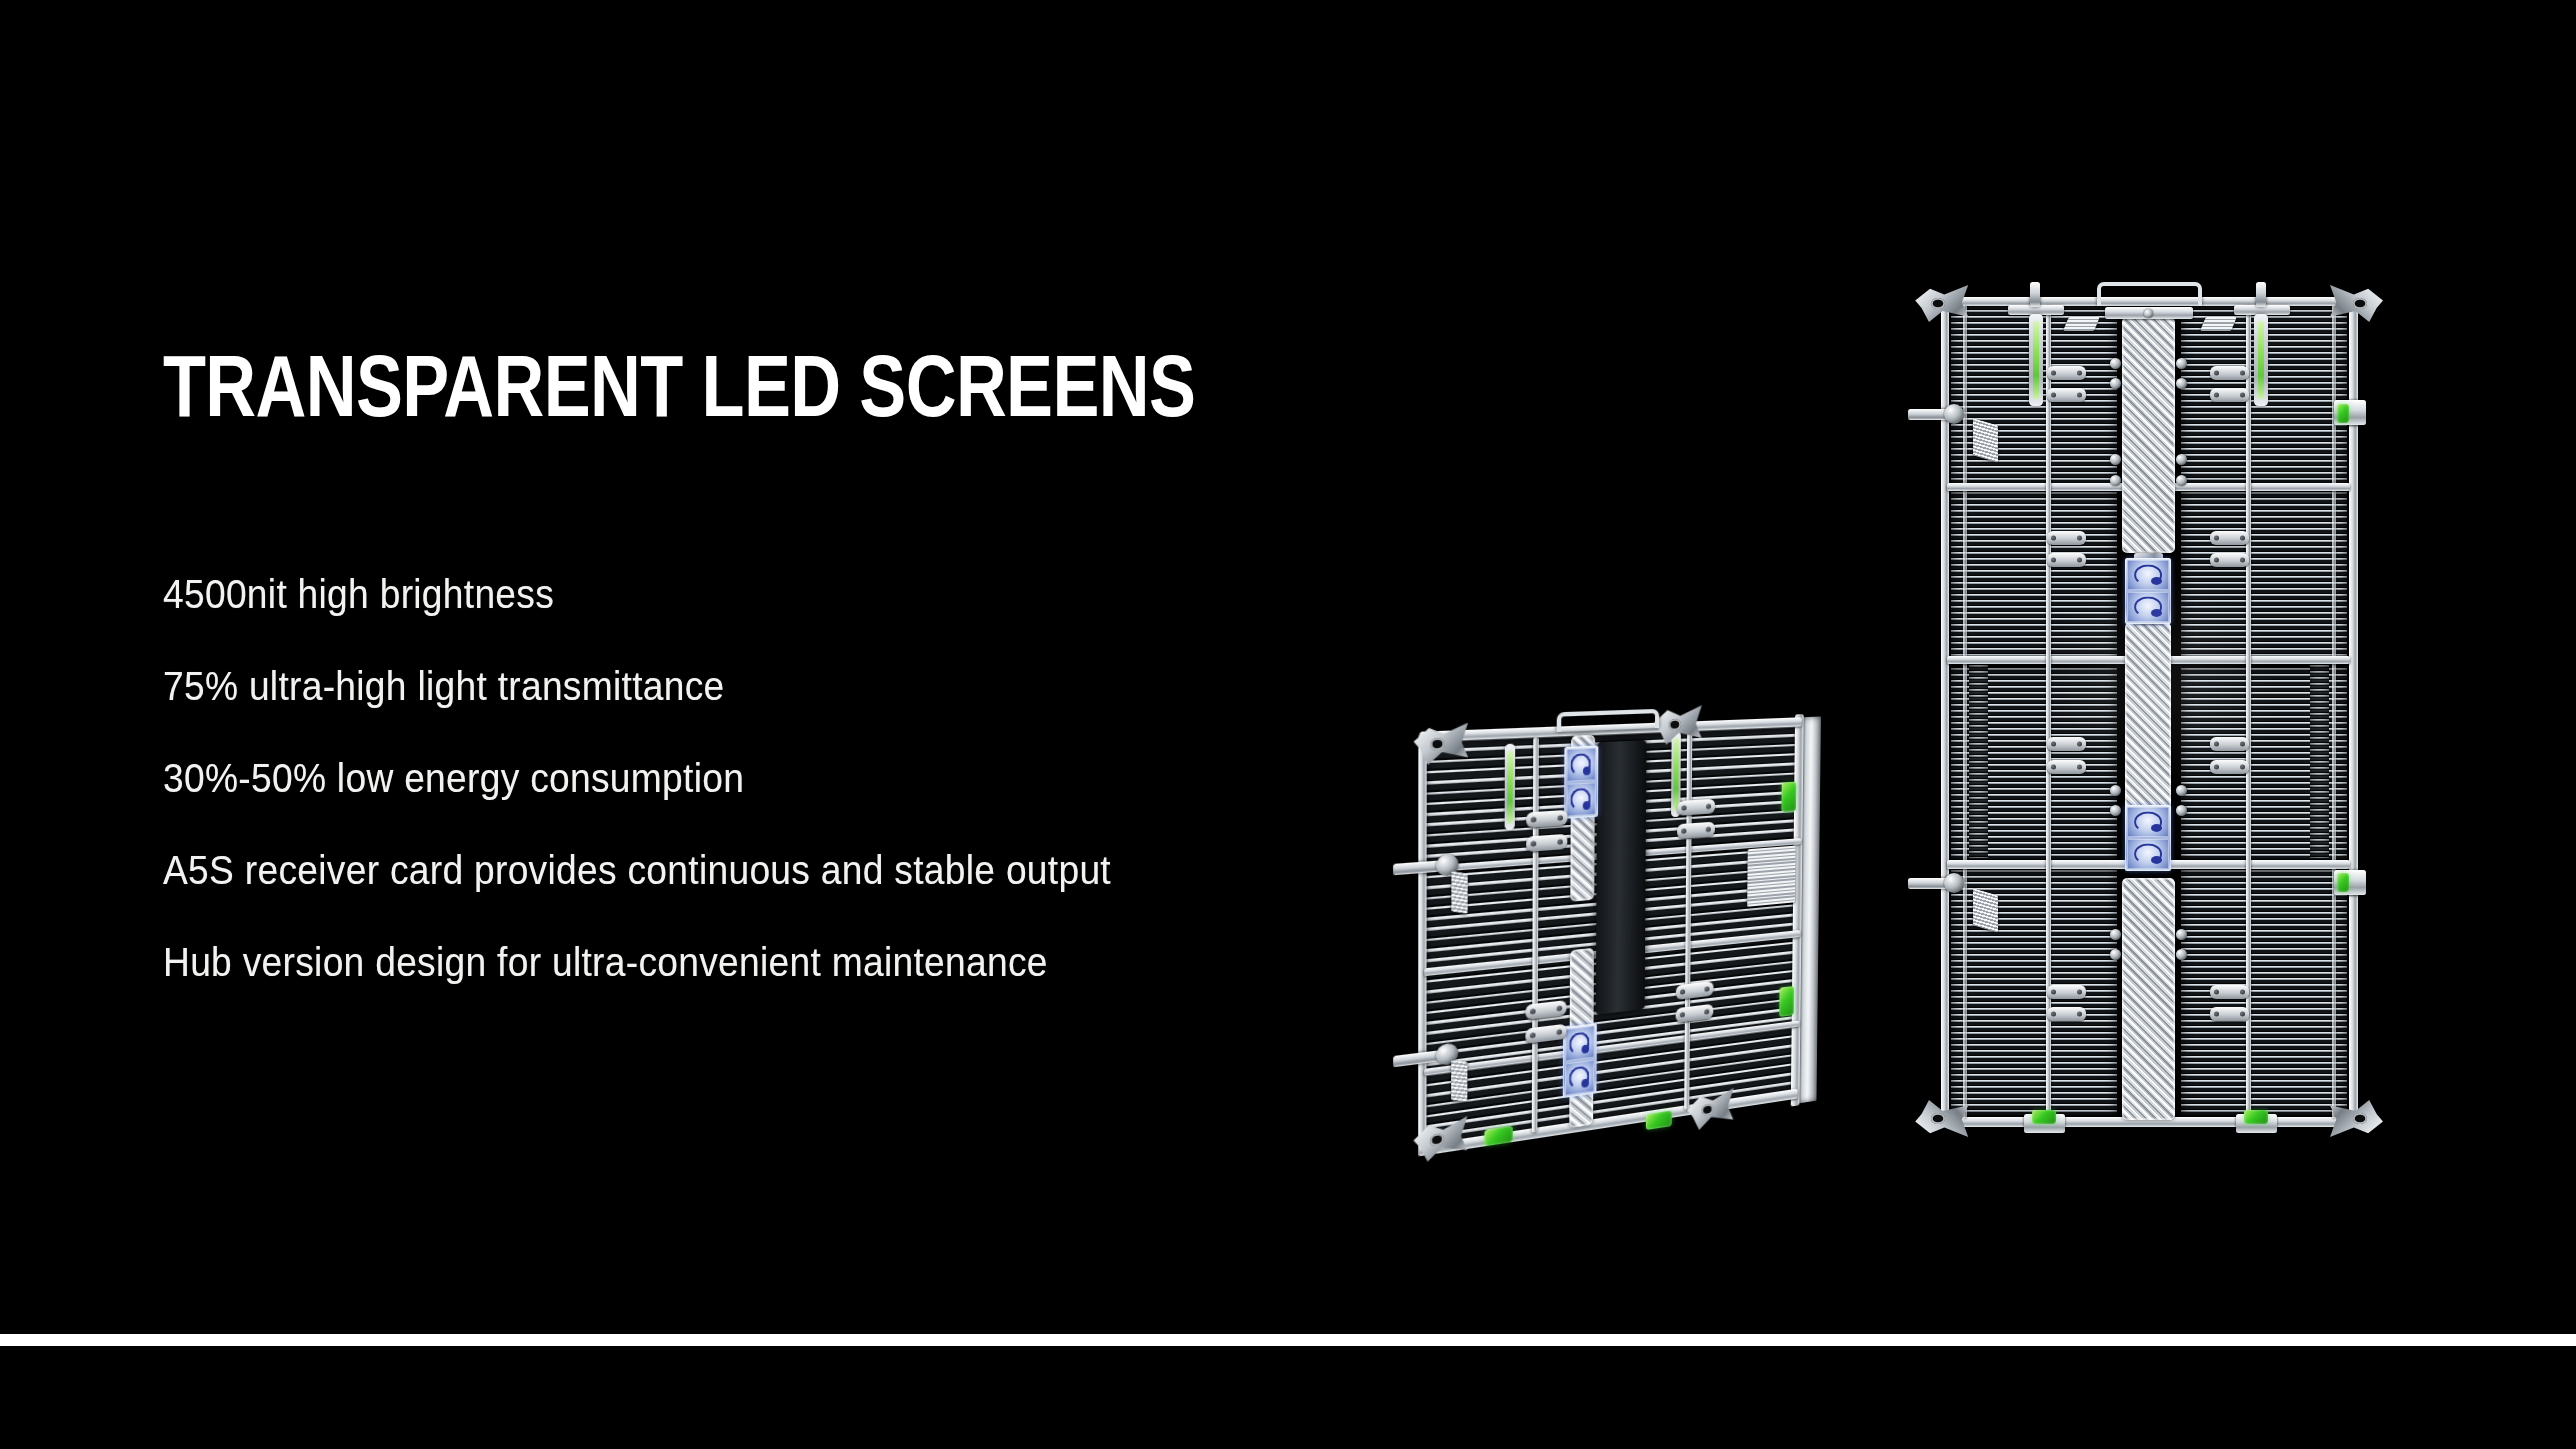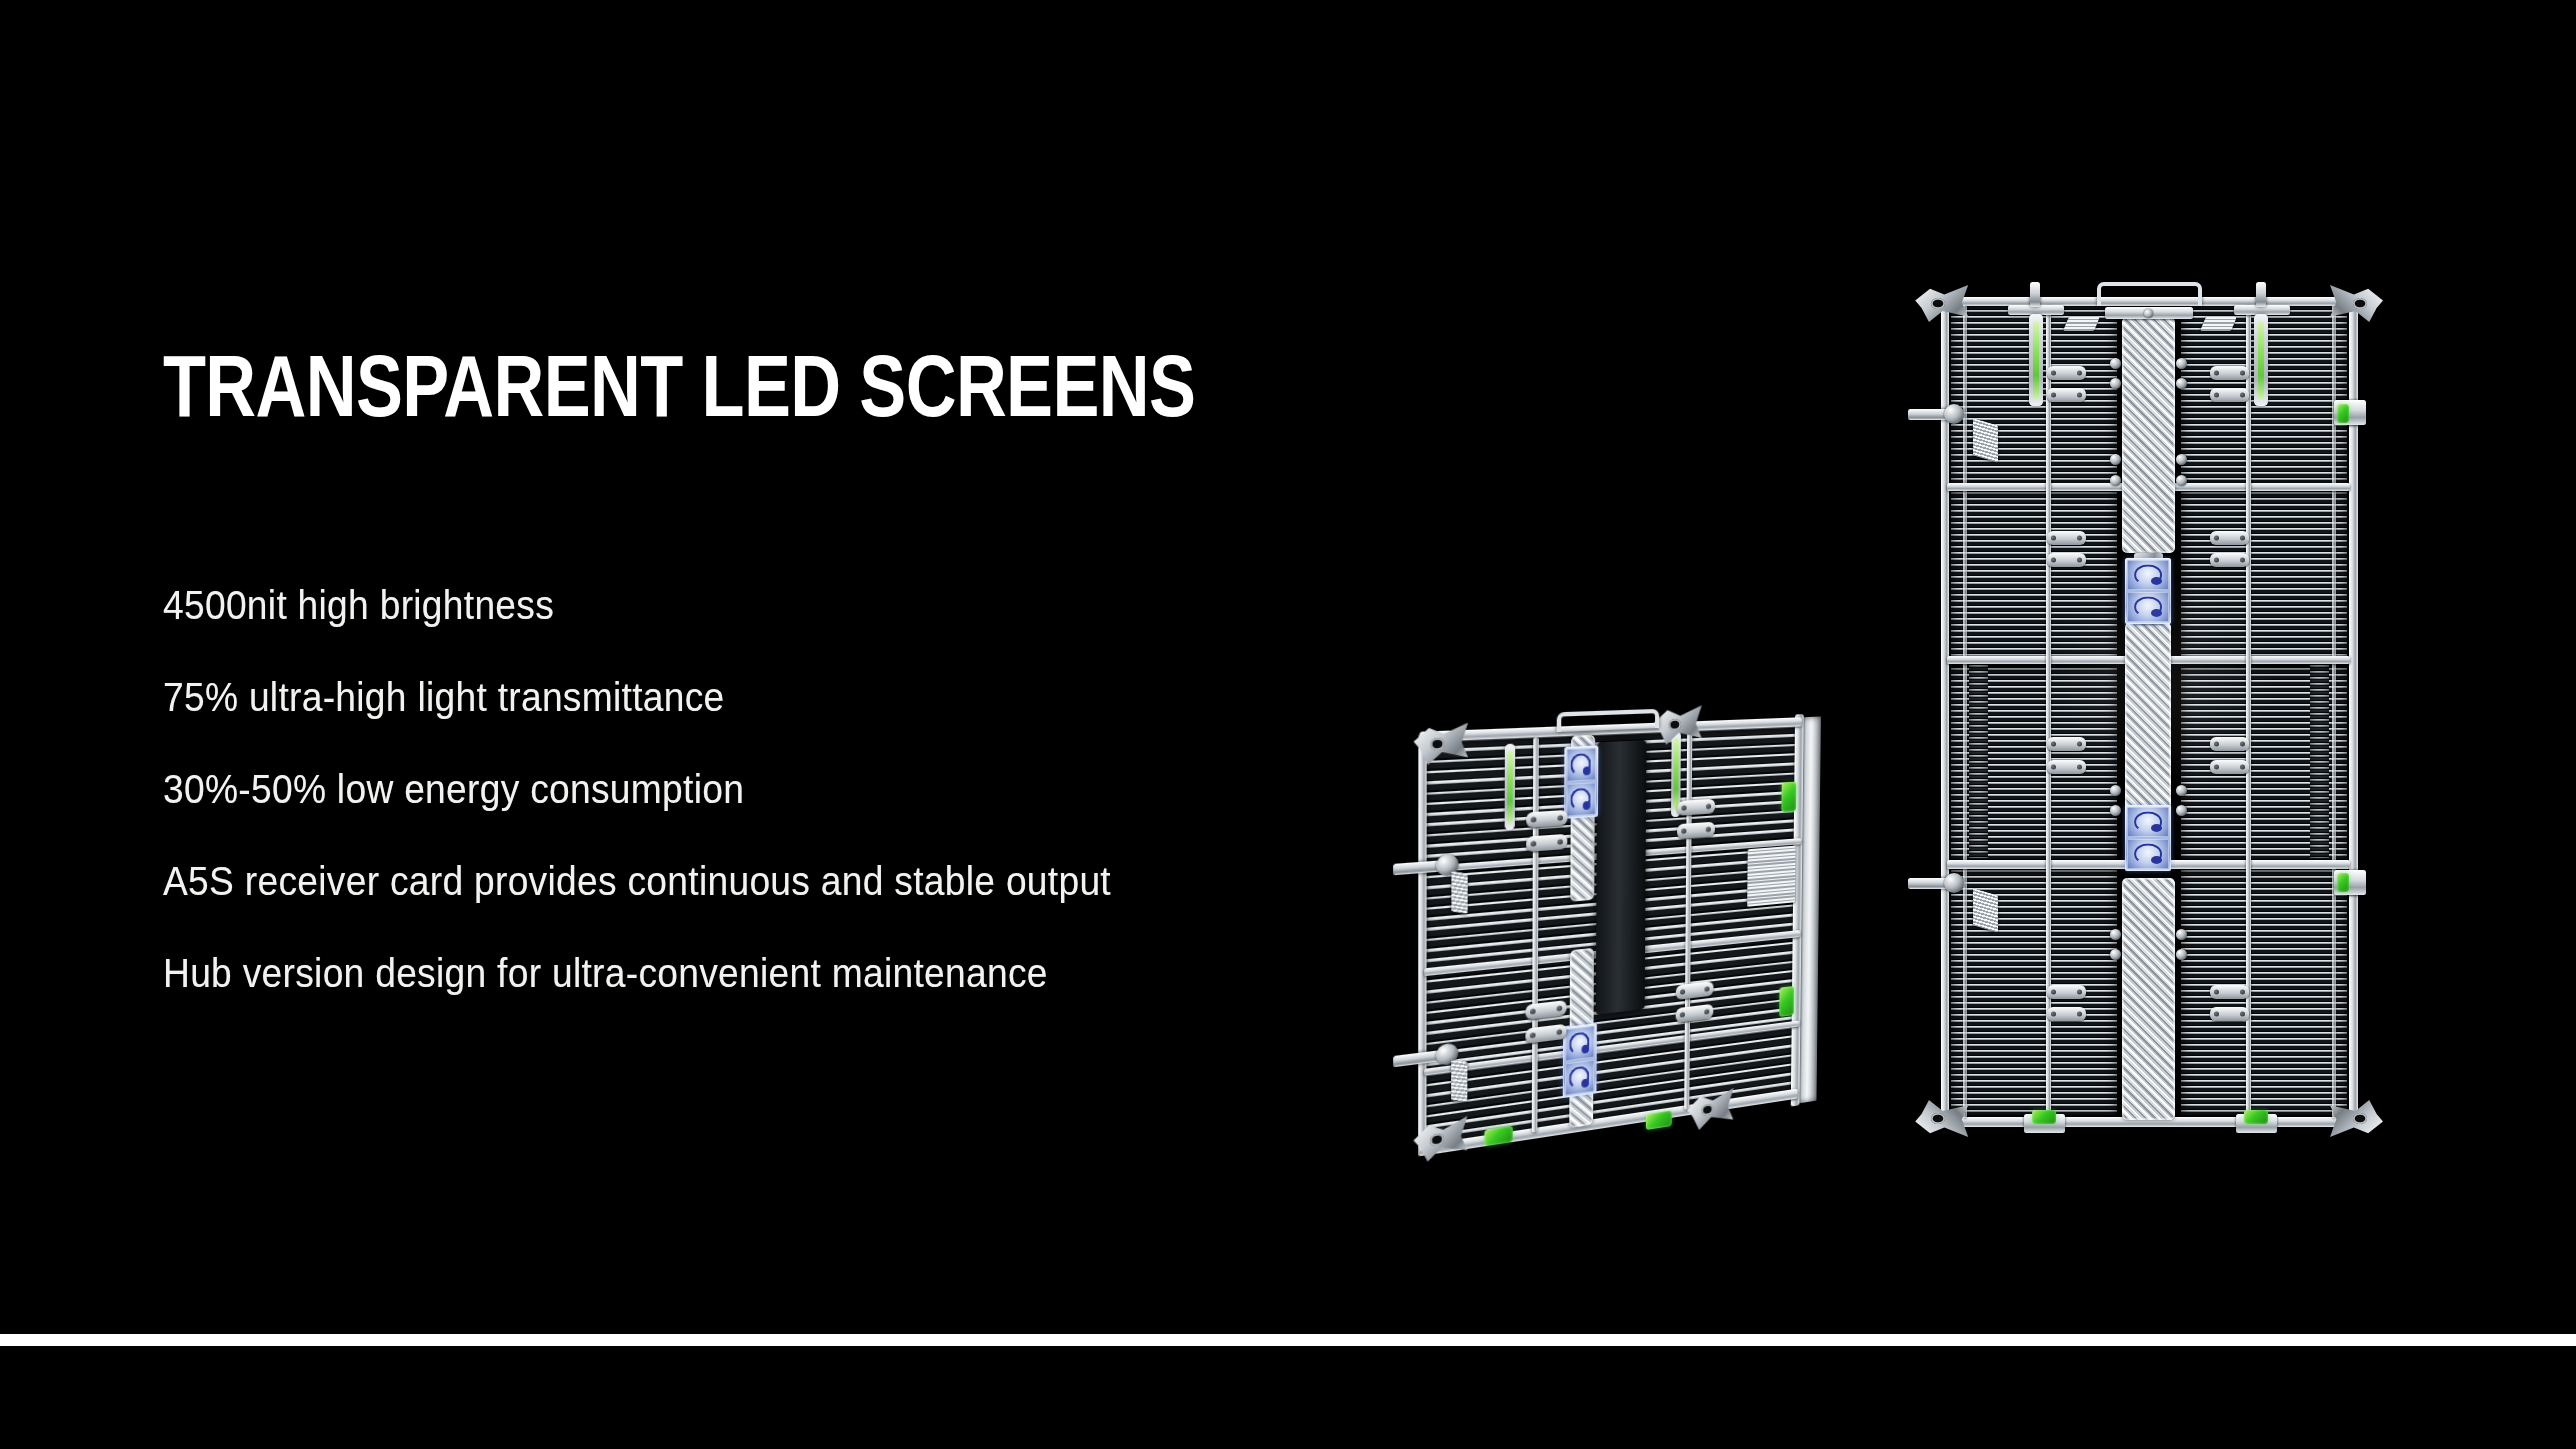--- a/index.html
+++ b/index.html
@@ -19,21 +19,21 @@
     font-family:"Liberation Sans Narrow","Liberation Sans",sans-serif;
     font-weight:700;
     font-size:88px;
     line-height:88px;
     letter-spacing:-0.8px;
     transform:scaleX(0.80);
     transform-origin:left top;
     white-space:nowrap;
   }
   .bullets{
-    position:absolute; left:0px; top:217px; width:1271px;
+    position:absolute; left:0px; top:206px; width:1271px;
   }
   .bullet{
     color:#f2f2f0;
     font-family:"Liberation Sans Narrow","Liberation Sans",sans-serif;
     font-weight:400;
     font-size:40px;
     line-height:92px;
     letter-spacing:0.3px;
     transform:scaleX(0.93);
     transform-origin:left center;

